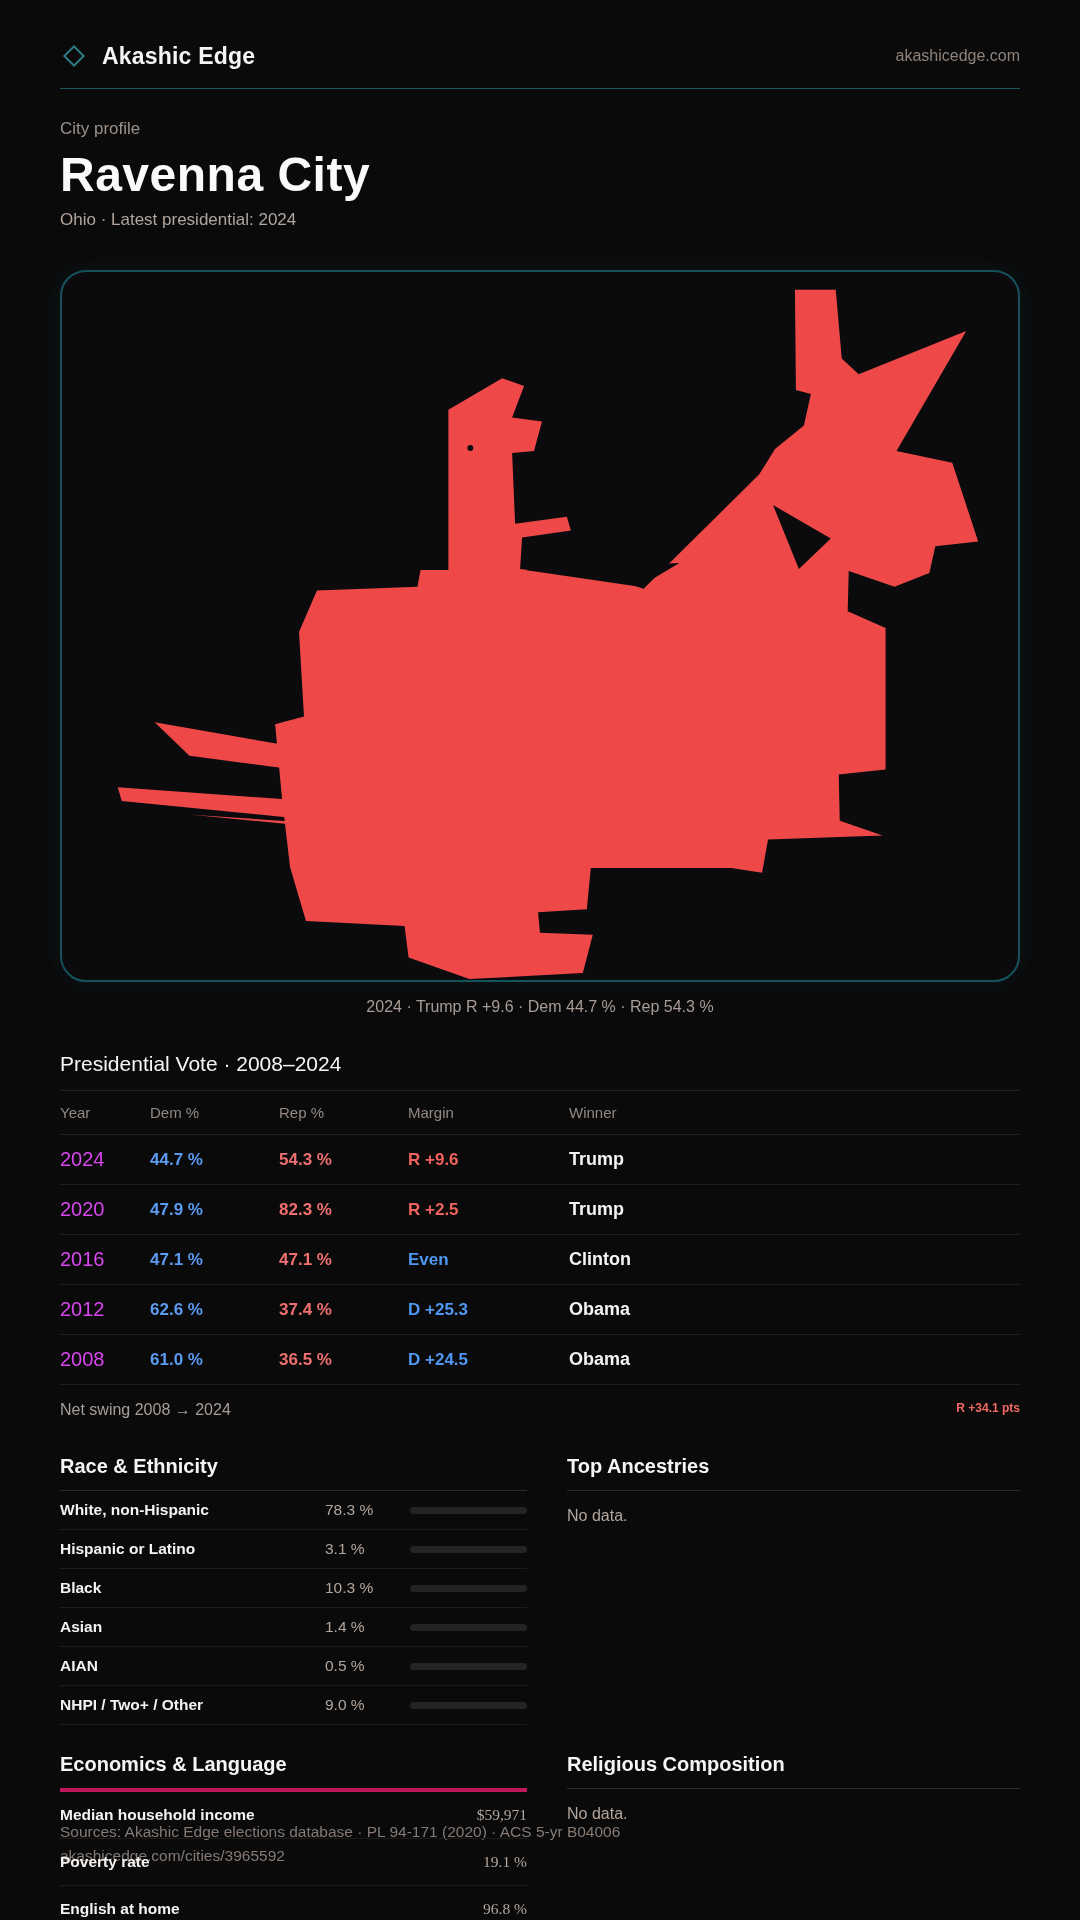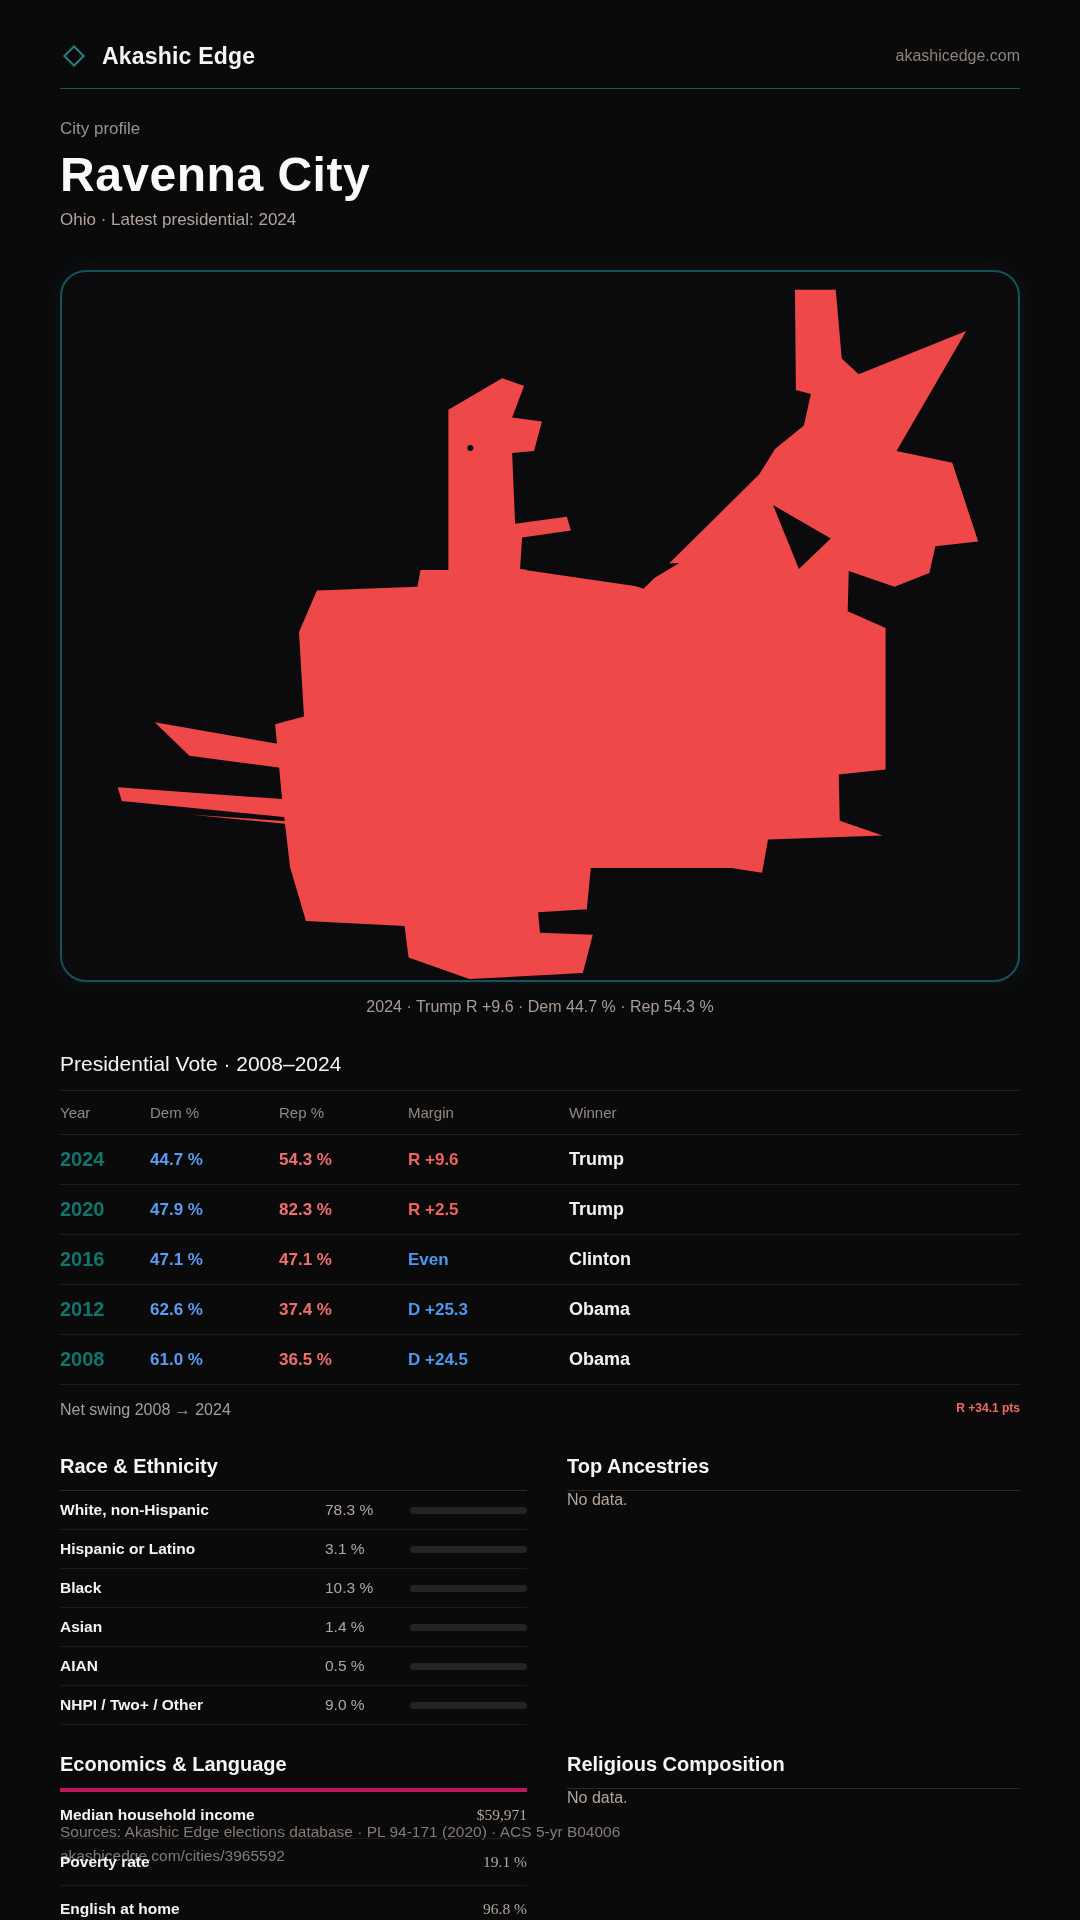--- a/index.html
+++ b/index.html
@@ -40,42 +40,42 @@
 
   
   .section-title {
     margin-top:36px; font-size:21px; font-weight:normal; color:#f7f5f3;
     padding-bottom:14px; border-bottom:1px solid #232323;
   }
   .t-grid { display:grid; grid-template-columns:90px 129px 129px 161px 1fr; align-items:center; }
   .t-head { padding:13px 0; border-bottom:1px solid #232323; }
   .t-head span { font-size:15px; color:#938982; }
   .t-row { padding:13px 0; border-bottom:1px solid #1d1d1d; }
-  .t-year { font-size:20px; font-weight:bold; color:#0f766e; }
+  .t-year { font-size:20px; font-weight:normal; color:#d946ef; }
   .t-val { font-size:17px; font-weight:bold; }
   .c-dem { color:#5b9cf2; }
   .c-rep { color:#f07070; }
   .c-margin-R { color:#f2625c; }
   .c-margin-D { color:#4f97f0; }
   .t-winner { font-size:18px; font-weight:bold; color:#f5f3f1; }
 
   .net-swing { display:flex; justify-content:space-between; padding:16px 0; }
   .net-swing .lbl { font-size:16px; color:#a99e97; }
   .net-swing .val { font-size:12px; font-weight:bold; color:#f26a62; }
 
   
   .two-col { display:grid; grid-template-columns:467px 1fr; column-gap:40px; }
   .cols-1 { margin-top:20px; }
   .cols-2 { margin-top:28px; }
   .col-title {
     font-size:20px; font-weight:bold; color:#f7f5f3;
     padding-bottom:12px; border-bottom:1px solid #2b2b2b;
   }
   .col-title.teal-line { border-bottom:4px solid #be185d; }
-  .no-data { font-size:16px; color:#b3a69c; }
+  .no-data { margin-top:16px; font-size:16px; color:#b3a69c; }
 
   .race-row {
     display:grid; grid-template-columns:265px 85px 1fr; align-items:center;
     padding:10px 0; border-bottom:1px solid #1c1c1c;
   }
   .race-label { font-size:15.5px; font-weight:bold; color:#f5f3f1; }
   .race-val { font-size:15.5px; color:#b3a69c; }
   .bar-track { height:7px; border-radius:4px; background:#242424; overflow:hidden; }
   .bar-fill { height:100%; border-radius:4px; background:#c9c7c5; min-width:4px; }
 

